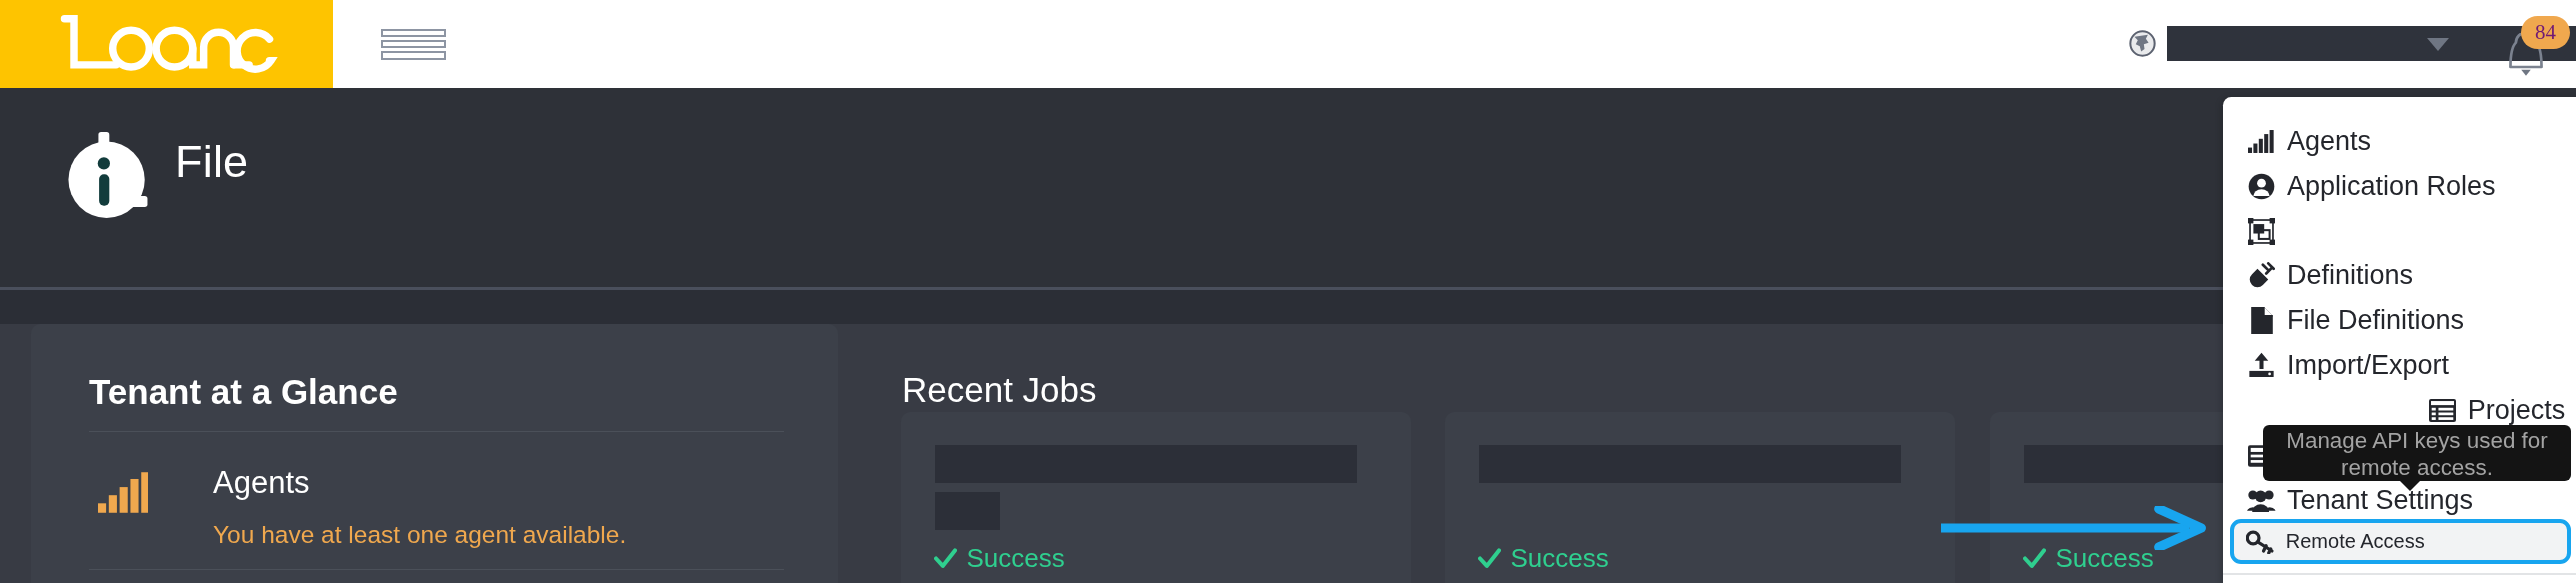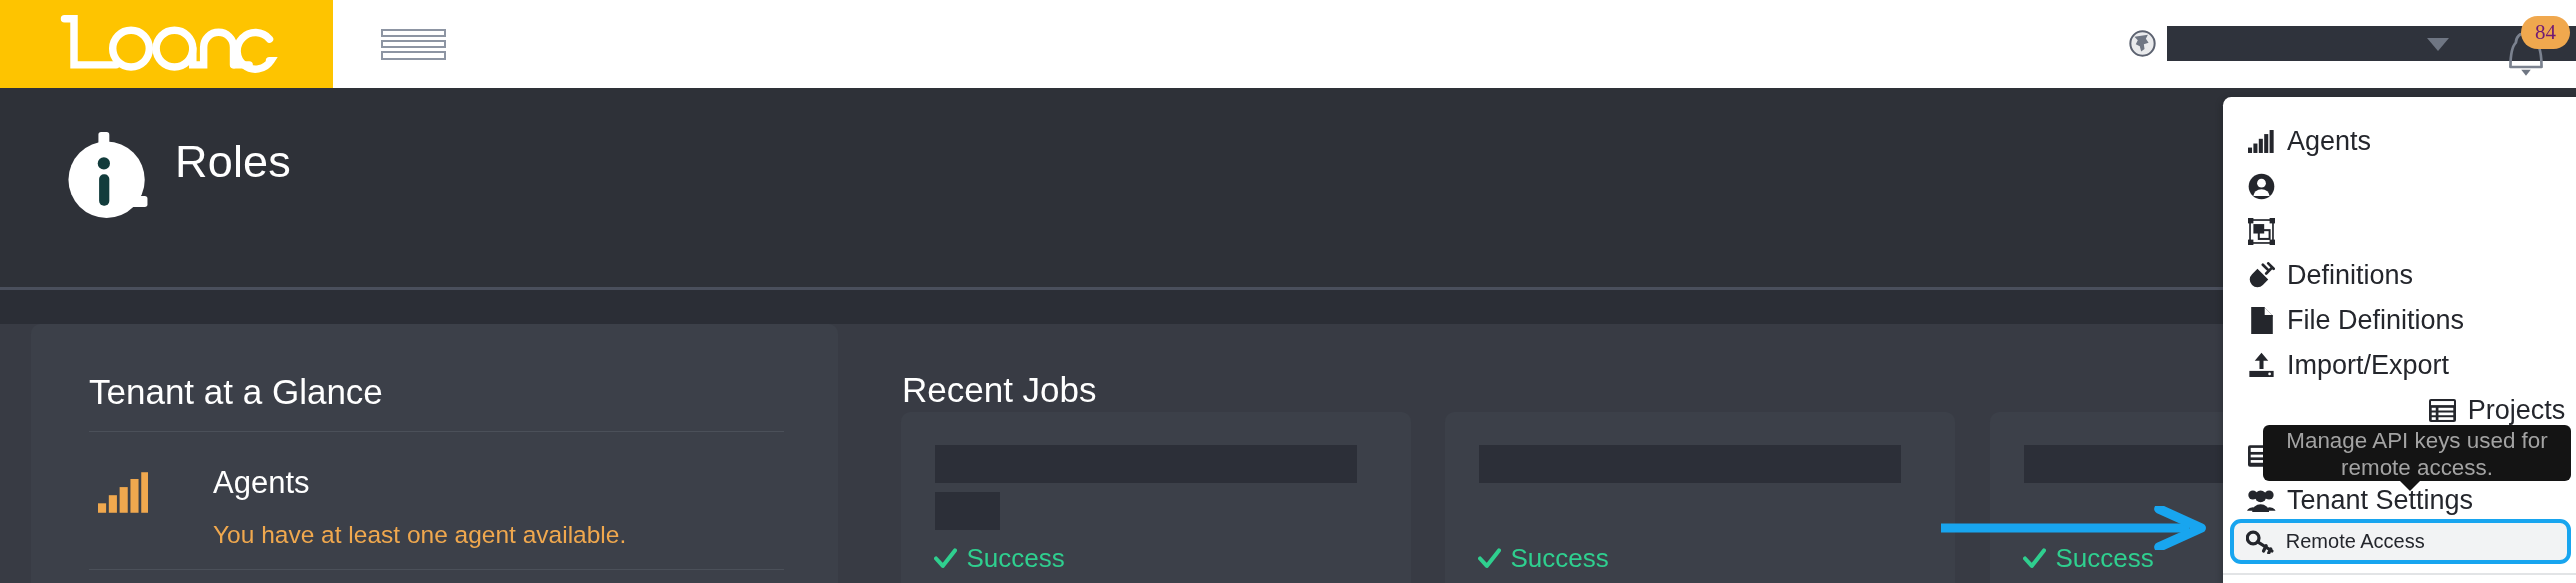--- a/index.html
+++ b/index.html
@@ -98,21 +98,21 @@
   }
 
   .card {
     position: absolute;
     background: #3c4049;
     border-radius: 9.5px;
   }
   .tenant-card { left: 31px; top: 0px; width: 807px; height: 272px; }
   .card-title {
     position: absolute; left: 58px; top: 48px;
-    color: #ffffff; font-size: 35px; font-weight: 400;
+    color: #ffffff; font-size: 35px; font-weight: 700;
   }
   .card-rule {
     position: absolute; left: 58px; top: 107px; width: 695px; height: 1.4px;
     background: #4b5059;
   }
   .card-rule-2 {
     position: absolute; left: 58px; top: 245px; width: 695px; height: 1.4px;
     background: #4b5059;
   }
   .glance-icon { position: absolute; left: 67px; top: 148px; width: 50px; height: 41px; }
@@ -278,21 +278,21 @@
   <div class="page-header-divider"></div>
   <div class="page-header-lower"></div>
 
   <svg class="info-badge" viewBox="0 0 138 138">
     <rect x="52" y="6" width="16" height="34" rx="4" fill="#ffffff"></rect>
     <rect x="90" y="100" width="34" height="16" rx="4" fill="#ffffff"></rect>
     <circle cx="64" cy="76" r="56" fill="#ffffff"></circle>
     <circle cx="60" cy="52" r="9" fill="#123c3c"></circle>
     <rect x="53" y="68" width="15" height="46" rx="7" fill="#123c3c"></rect>
   </svg>
-  <div class="page-title">Roles</div>
+  <div class="page-title">File</div>
 
   <div class="content">
 
     <div class="card tenant-card">
       <div class="card-title">Tenant at a Glance</div>
       <div class="card-rule"></div>
 
       <svg class="glance-icon" viewBox="0 0 74 60">
         <rect x="0" y="46" width="12" height="14" fill="#f0a84e"></rect>
         <rect x="16" y="34" width="12" height="26" fill="#f0a84e"></rect>
@@ -363,20 +363,21 @@
     </div>
 
     <div class="menu-item mi-1">
       <span class="menu-icon">
         <svg width="27" height="27" viewBox="0 0 40 40">
           <circle cx="20" cy="20" r="19" fill="#24262c"></circle>
           <circle cx="20" cy="15" r="6.5" fill="#ffffff"></circle>
           <path d="M8 34 a12 10 0 0 1 24 0 Z" fill="#ffffff"></path>
         </svg>
       </span>
+      <span>Application Roles</span>
     </div>
 
     <div class="menu-item mi-2">
       <span class="menu-icon">
         <svg width="27" height="27" viewBox="0 0 40 40">
           <rect x="3" y="3" width="34" height="34" fill="none" stroke="#24262c" stroke-width="2.5"></rect>
           <rect x="0" y="0" width="8" height="8" fill="#24262c"></rect>
           <rect x="32" y="0" width="8" height="8" fill="#24262c"></rect>
           <rect x="0" y="32" width="8" height="8" fill="#24262c"></rect>
           <rect x="32" y="32" width="8" height="8" fill="#24262c"></rect>

